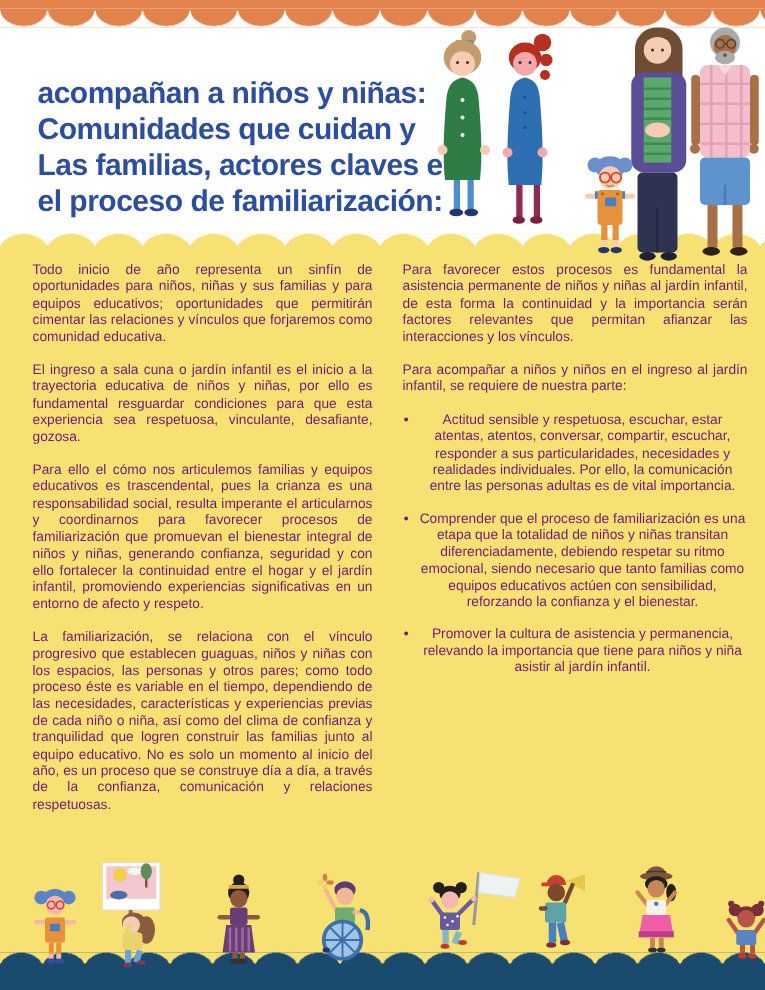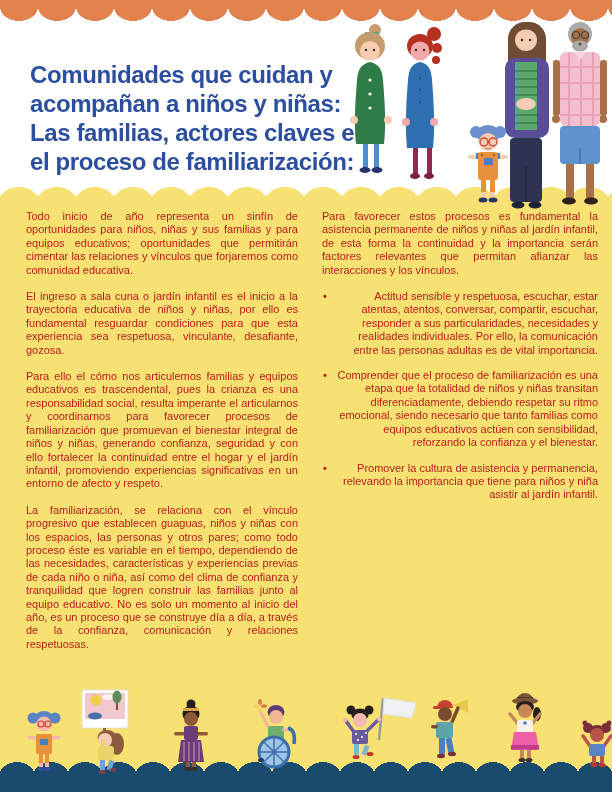--- a/index.html
+++ b/index.html
@@ -31,45 +31,45 @@
   .bottom-bar{position:absolute;left:0;right:0;bottom:0;height:15px;background:#1A4A6E;z-index:3;}
   
   .title{
     position:absolute;left:30px;top:44px;width:340px;z-index:4;
     font-size:24px;font-weight:bold;line-height:29px;letter-spacing:-0.4px;
     color:#2C4E9E;
   }
   .title span{display:block;}
   .family-svg{position:absolute;left:348px;top:20px;z-index:4;}
   
-  .col{position:absolute;top:210px;z-index:2;color:#b91c1c;}
+  .col{position:absolute;top:210px;z-index:2;color:#701a75;}
   .col-left{left:26px;width:272px;}
   .col-right{left:322px;width:276px;}
   .col p{margin:0 0 13px;font-size:11px;line-height:13.4px;text-align:justify;}
   .col ul{margin:2px 0 0;padding:0 0 0 12px;list-style:none;}
-  .col li{position:relative;margin:0 0 12px;font-size:11px;line-height:13.4px;text-align:right;}
+  .col li{position:relative;margin:0 0 12px;font-size:11px;line-height:13.4px;text-align:center;}
   .col li::before{content:"\2022";position:absolute;left:-11px;top:0;font-weight:bold;}
   
   .children-svg{position:absolute;left:0;top:688px;z-index:4;}
 </style>
 </head>
 <body>
 
 <div class="page">
 
   <div class="top-bar"></div>
   <div class="top-scallop"></div>
   <div class="yellow-wave"></div>
   <div class="yellow-body"></div>
   <div class="bottom-wave"></div>
   <div class="bottom-bar"></div>
 
   <h1 class="title">
+    <span>acompañan a niños y niñas:</span>
     <span>Comunidades que cuidan y</span>
-    <span>acompañan a niños y niñas:</span>
     <span>Las familias, actores claves en</span>
     <span>el proceso de familiarización:</span>
   </h1>
 
   <svg class="family-svg" width="264" height="200" viewBox="0 0 264 200" xmlns="http://www.w3.org/2000/svg">
 
     <g>
       <rect x="160" y="2" width="38" height="96" rx="17" fill="#6F4C33"></rect>
       <circle cx="178" cy="20" r="11" fill="#F6CDB2"></circle>
       <path d="M166,15 Q178,4 190,15 L190,9 Q178,0 166,9 Z" fill="#6F4C33"></path>
@@ -192,20 +192,21 @@
 
   <main>
     <div class="col col-left">
       <p>Todo inicio de año representa un sinfín de oportunidades para niños, niñas y sus familias y para equipos educativos; oportunidades que permitirán cimentar las relaciones y vínculos que forjaremos como comunidad educativa.</p>
       <p>El ingreso a sala cuna o jardín infantil es el inicio a la trayectoria educativa de niños y niñas, por ello es fundamental resguardar condiciones para que esta experiencia sea respetuosa, vinculante, desafiante, gozosa.</p>
       <p>Para ello el cómo nos articulemos familias y equipos educativos es trascendental, pues la crianza es una responsabilidad social, resulta imperante el articularnos y coordinarnos para favorecer procesos de familiarización que promuevan el bienestar integral de niños y niñas, generando confianza, seguridad y con ello fortalecer la continuidad entre el hogar y el jardín infantil, promoviendo experiencias significativas en un entorno de afecto y respeto.</p>
       <p>La familiarización, se relaciona con el vínculo progresivo que establecen guaguas, niños y niñas con los espacios, las personas y otros pares; como todo proceso éste es variable en el tiempo, dependiendo de las necesidades, características y experiencias previas de cada niño o niña, así como del clima de confianza y tranquilidad que logren construir las familias junto al equipo educativo. No es solo un momento al inicio del año, es un proceso que se construye día a día, a través de la confianza, comunicación y relaciones respetuosas.</p>
     </div>
     <div class="col col-right">
       <p>Para favorecer estos procesos es fundamental la asistencia permanente de niños y niñas al jardín infantil, de esta forma la continuidad y la importancia serán factores relevantes que permitan afianzar las interacciones y los vínculos.</p>
+      <p>Para acompañar a niños y niños en el ingreso al jardín infantil, se requiere de nuestra parte:</p>
       <ul>
         <li>Actitud sensible y respetuosa, escuchar, estar atentas, atentos, conversar, compartir, escuchar, responder a sus particularidades, necesidades y realidades individuales. Por ello, la comunicación entre las personas adultas es de vital importancia.</li>
         <li>Comprender que el proceso de familiarización es una etapa que la totalidad de niños y niñas transitan diferenciadamente, debiendo respetar su ritmo emocional, siendo necesario que tanto familias como equipos educativos actúen con sensibilidad, reforzando la confianza y el bienestar.</li>
         <li>Promover la cultura de asistencia y permanencia, relevando la importancia que tiene para niños y niña asistir al jardín infantil.</li>
       </ul>
     </div>
   </main>
 
   <svg class="children-svg" width="612" height="95" viewBox="0 0 612 95" xmlns="http://www.w3.org/2000/svg">
 

